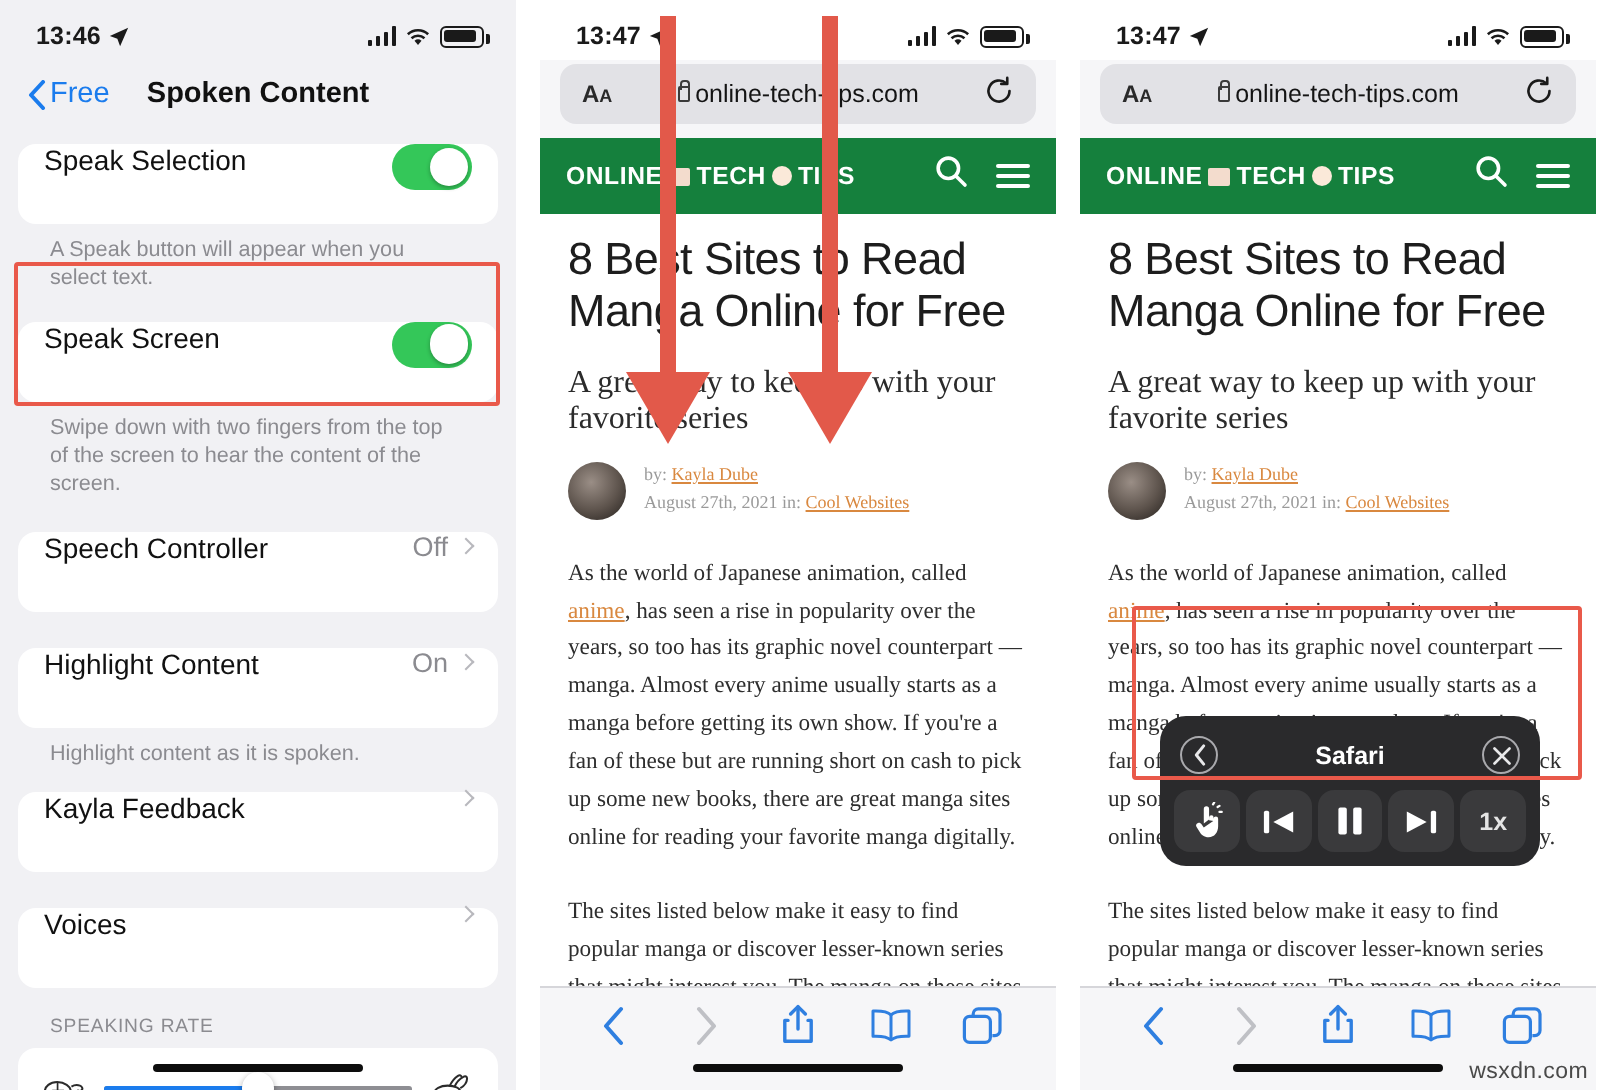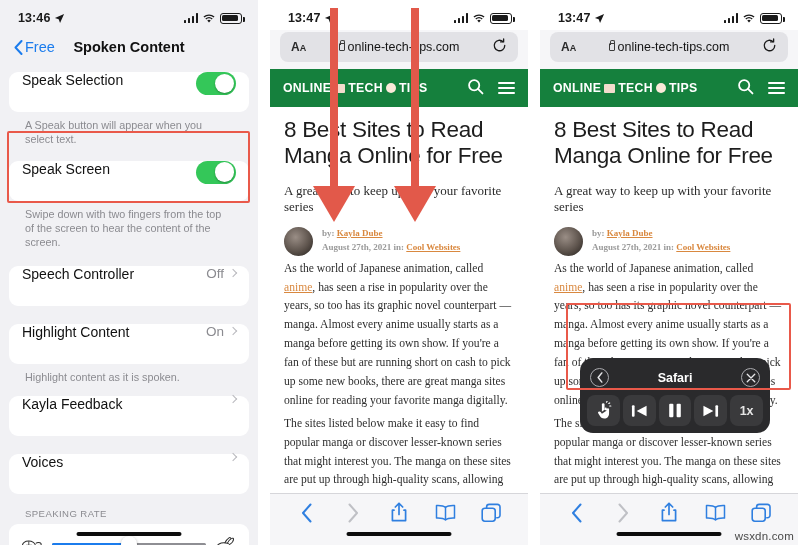--- a/index.html
+++ b/index.html
@@ -75,26 +75,26 @@
   .logo { font-size:12.3px; font-weight:800; color:#fff; letter-spacing:.3px; display:flex; align-items:center; gap:3px; }
   .logo .sq { width:11px;height:9px;background:#f3dccd;display:inline-block;border-radius:1px;}
   .logo .dot { width:10px;height:10px;border-radius:50%;background:#fbe9d9;display:inline-block;position:relative;}
   .hdr-icons { display:flex; align-items:center; gap:14px; color:#fff; }
   .burger { width:17px; }
   .burger i { display:block; height:2.2px; background:#fff; margin:3px 0; border-radius:1px; }
 
   
   .article { padding: 10px 14px 0 14px; }
   .art-title { font-size:22.5px; line-height:1.17; font-weight:400; color:#1d1d1d; letter-spacing:-.3px; }
-  .art-sub { font-size:13px; color:#2b2b2b; margin-top:13px; font-family:"Liberation Serif", serif; }
-  .byline { display:flex; align-items:center; gap:9px; margin-top:12px;font-weight:bold; }
+  .art-sub { font-size:16px; color:#2b2b2b; margin-top:13px; font-family:"Liberation Serif", serif; }
+  .byline { display:flex; align-items:center; gap:9px; margin-top:12px; }
   .avatar { width:29px;height:29px;border-radius:50%;background:radial-gradient(circle at 40% 35%, #9a8e86 0%, #5d534c 55%, #221e1b 100%); flex:none;}
   .byline-txt { font-size:9px; line-height:1.55; color:#9a9a9a; font-family:"Liberation Serif", serif;}
   .byline-txt a { color:#d9883f; text-decoration:underline; }
-  .body-p { font-size:11.6px; line-height:1.63; color:#2e2e2e; margin-top:4px; font-family:"Liberation Serif", serif; }
+  .body-p { font-size:11.6px; line-height:1.63; color:#2e2e2e; margin-top:18px; font-family:"Liberation Serif", serif; }
   .body-p a { color:#d9883f; text-decoration:underline; }
 
   
   .toolbar { position:absolute; bottom:0; left:0; right:0; height:52px; background:#f6f6f8; border-top:1px solid #d6d6da; display:flex; align-items:center; justify-content:space-around; padding: 0 14px 14px 14px; }
   .tb { color:#2f7fe0; display:flex; align-items:center; justify-content:center; width:26px; height:26px; }
   .tb.dim { color:#bfc0c5; }
 
   
   .sc-overlay { position:absolute; left:40px; top:310px; width:190px; background:#2a2a2c; border-radius:13px; padding:6px 7px 7px 7px;margin-top:48px; }
   .sc-top { display:flex; align-items:center; justify-content:space-between; height:27px; padding:0 3px; }

